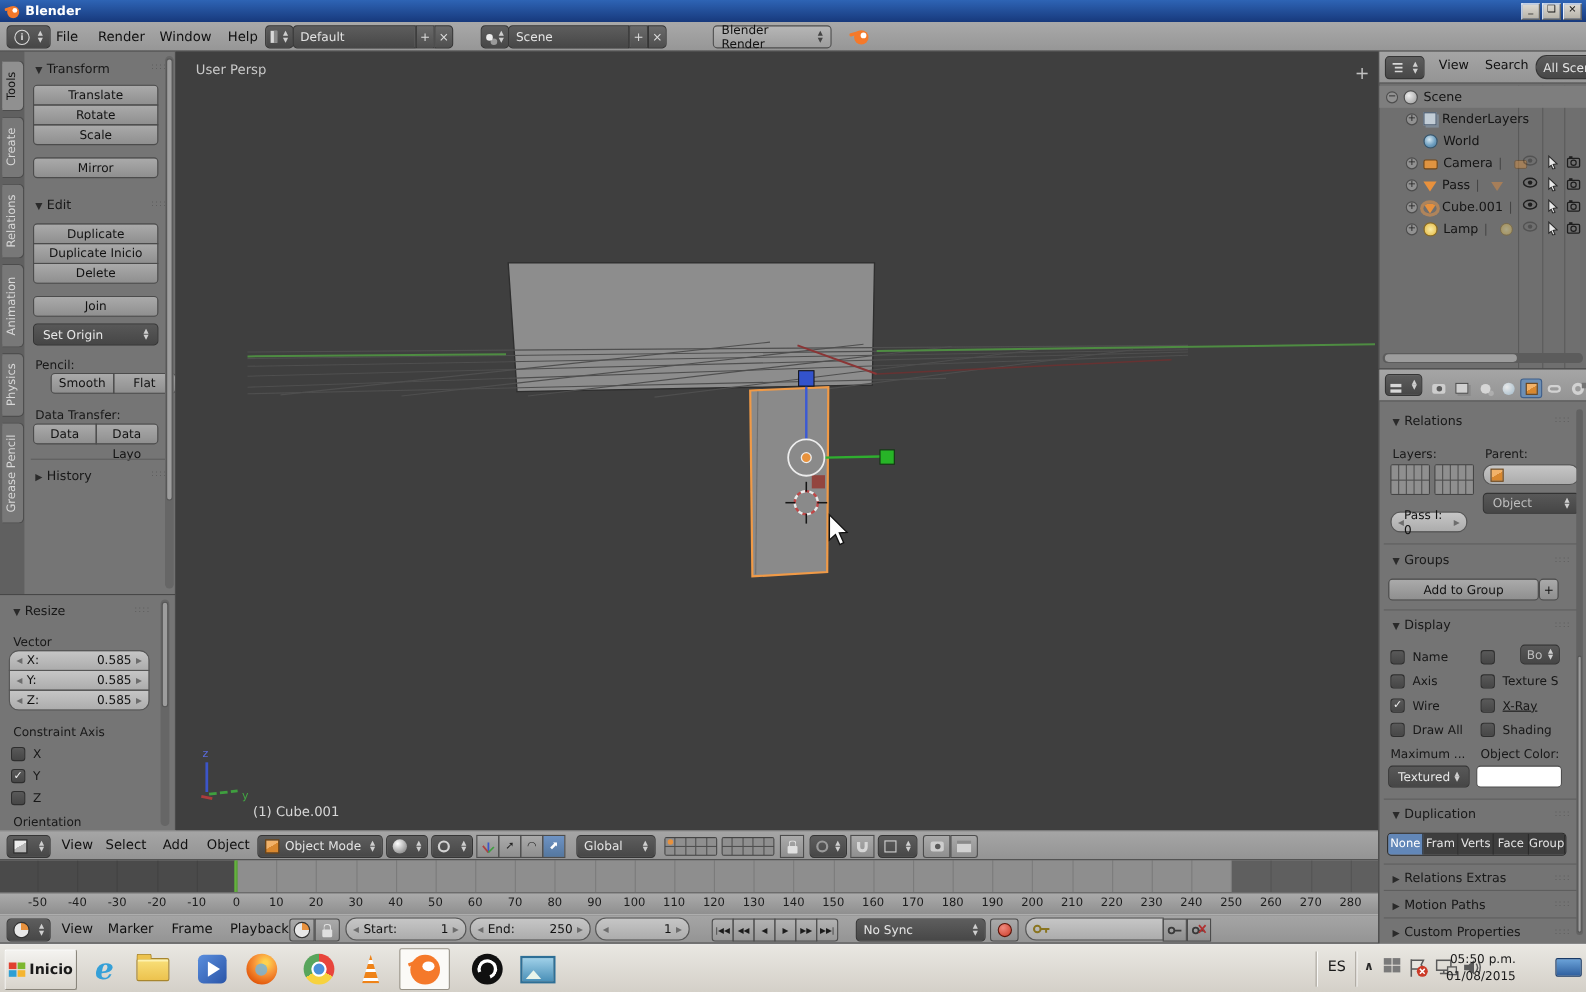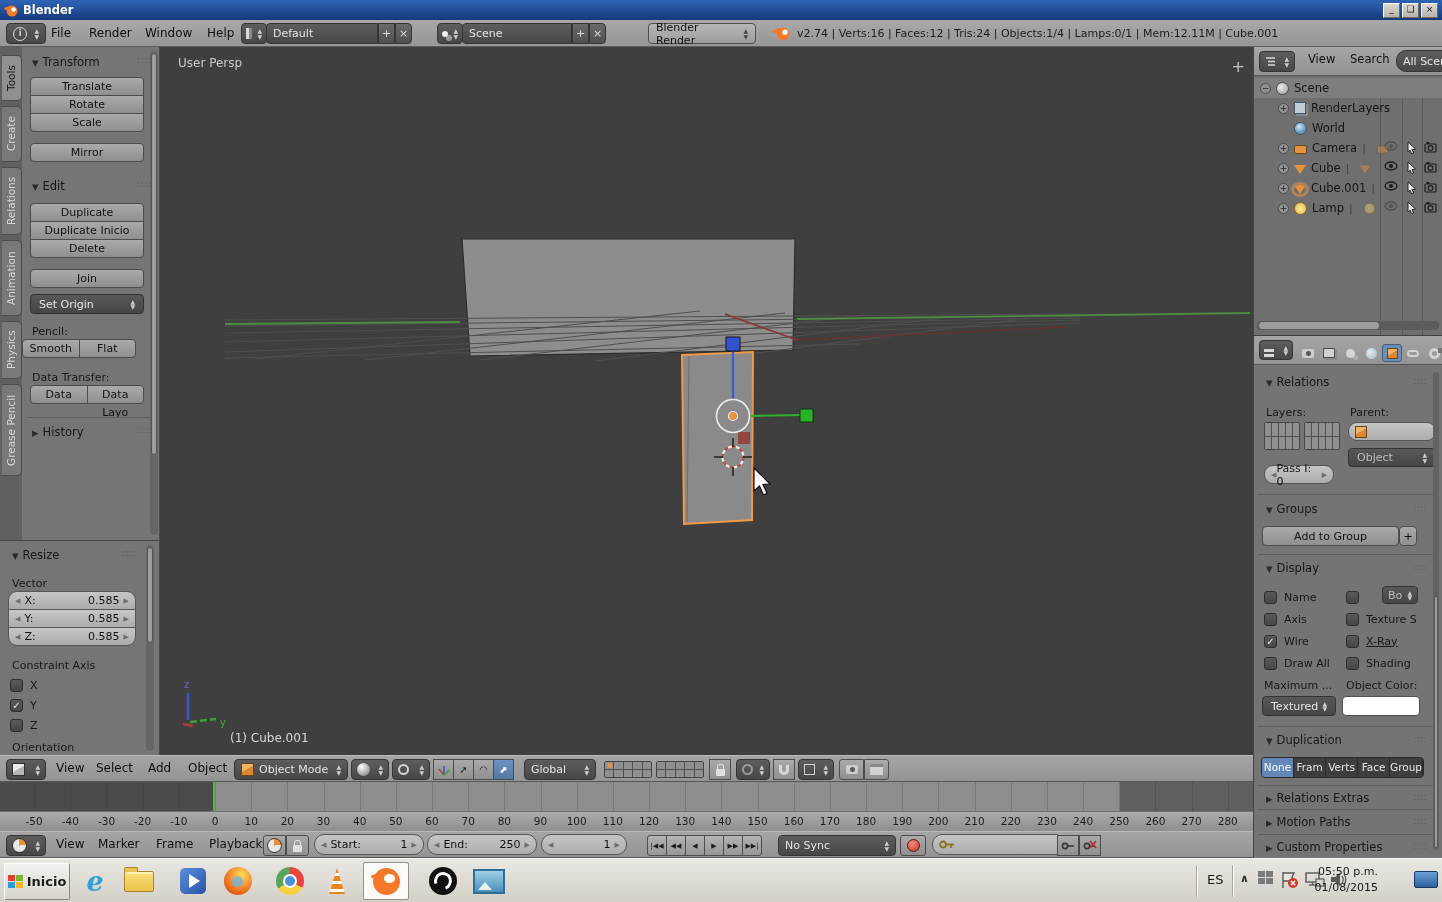--- a/index.html
+++ b/index.html
@@ -239,21 +239,20 @@
           <i>▲</i>
           <i>▼</i>
         </span>
     </div>
 
     <svg class="abs" style="left:772px;top:5px;" width="19" height="17" viewBox="0 0 19 17">
       <circle cx="11" cy="9" r="6.5" fill="#f5792a"></circle>
         <circle cx="13" cy="7.2" r="2.6" fill="#fff"></circle>
       <rect x="0" y="4.5" width="9" height="3" rx="1.5" fill="#f5792a" transform="rotate(-16 4 6)"></rect>
     </svg>
-    <span class="abs" style="left:797px;top:7px;font-size:11px;color:#1c1c1c;">v2.74 | Verts:16 | Faces:12 | Tris:24 | Objects:1/4 | Lamps:0/1 | Mem:12.11M | Cube.001</span>
   </div>
 
   <div class="abs tabstrip" id="toolTabs">
       <div class="ttab active" style="top: 8px; height: 46px; line-height: 18px;">Tools</div>
       <div class="ttab" style="top: 59px; height: 56px; line-height: 18px;">Create</div>
       <div class="ttab" style="top: 120px; height: 68px; line-height: 18px;">Relations</div>
       <div class="ttab" style="top: 193px; height: 76px; line-height: 18px;">Animation</div>
       <div class="ttab" style="top: 274px; height: 58px; line-height: 18px;">Physics</div>
       <div class="ttab" style="top: 337px; height: 92px; line-height: 18px;">Grease Pencil</div>
     </div>
@@ -281,21 +280,21 @@
       </div>
     <div class="abs bl single" style="left:8px;top:222px;width:114px;height:19px;">Join</div>
     <div class="abs ddset" style="left:8px;top:247px;width:114px;height:20px;">
       <span>Set Origin</span>
         <span class="arr2">
           <i>▲</i>
           <i>▼</i>
         </span>
     </div>
     <div class="abs" style="left:10px;top:278px;color:#181818;">Pencil:</div>
-    <div class="abs row2" style="left:0;top:292px;width:114px;" id="shadingBtns">
+    <div class="abs row2" style="left:24px;top:292px;width:114px;" id="shadingBtns">
         <div class="bl">Smooth</div>
         <div class="bl">Flat</div>
       </div>
     <div class="abs" style="left:10px;top:324px;color:#181818;">Data Transfer:</div>
     <div class="abs row2" style="left:8px;top:338px;width:114px;" id="dataBtns">
         <div class="bl">Data</div>
         <div class="bl">Data Layo</div>
       </div>
     <div class="abs" style="left:6px;top:370px;width:122px;height:1px;background:#5e5e5e;"></div>
     <div class="abs phead" style="left:10px;top:378px;">
@@ -723,21 +722,21 @@
             </svg></span>
           <span class="olic" style="right: 4px;"><svg width="14" height="12">
               <rect x="1" y="3" width="11" height="8" rx="1" fill="none" stroke="#1e1e1e" stroke-width="1.2"></rect>
               <circle cx="6.5" cy="7" r="2.4" fill="none" stroke="#1e1e1e" stroke-width="1.1"></circle>
               <rect x="2.5" y="1" width="3" height="2" fill="#1e1e1e"></rect>
             </svg></span>
         </div>
         <div class="ol-row" style="top: 111px; padding-left: 24px;">
           <span class="ol-exp">+</span>
           <span class="ti ti-mesh"></span>
-          <span class="ol-label">Cube</span>
+          <span class="ol-label">Pass</span>
           <span class="ol-pipe">|</span>
           <span class="ti ti-mesh ghost"></span>
           <span class="olic" style="right: 44px;"><svg width="14" height="10" style="opacity:1">
               <ellipse cx="7" cy="5" rx="6" ry="4" fill="none" stroke="#1e1e1e" stroke-width="1.3"></ellipse>
               <circle cx="7" cy="5" r="2" fill="#1e1e1e"></circle>
             </svg></span>
           <span class="olic" style="right: 25px;"><svg width="11" height="13">
               <path d="M2 1 L9.5 8 L6 8.5 L7.6 12 L5.7 12.8 L4.2 9.3 L2 11 Z" fill="#e9e9e9" stroke="#2a2a2a" stroke-width="1"></path>
             </svg></span>
           <span class="olic" style="right: 4px;"><svg width="14" height="12">

